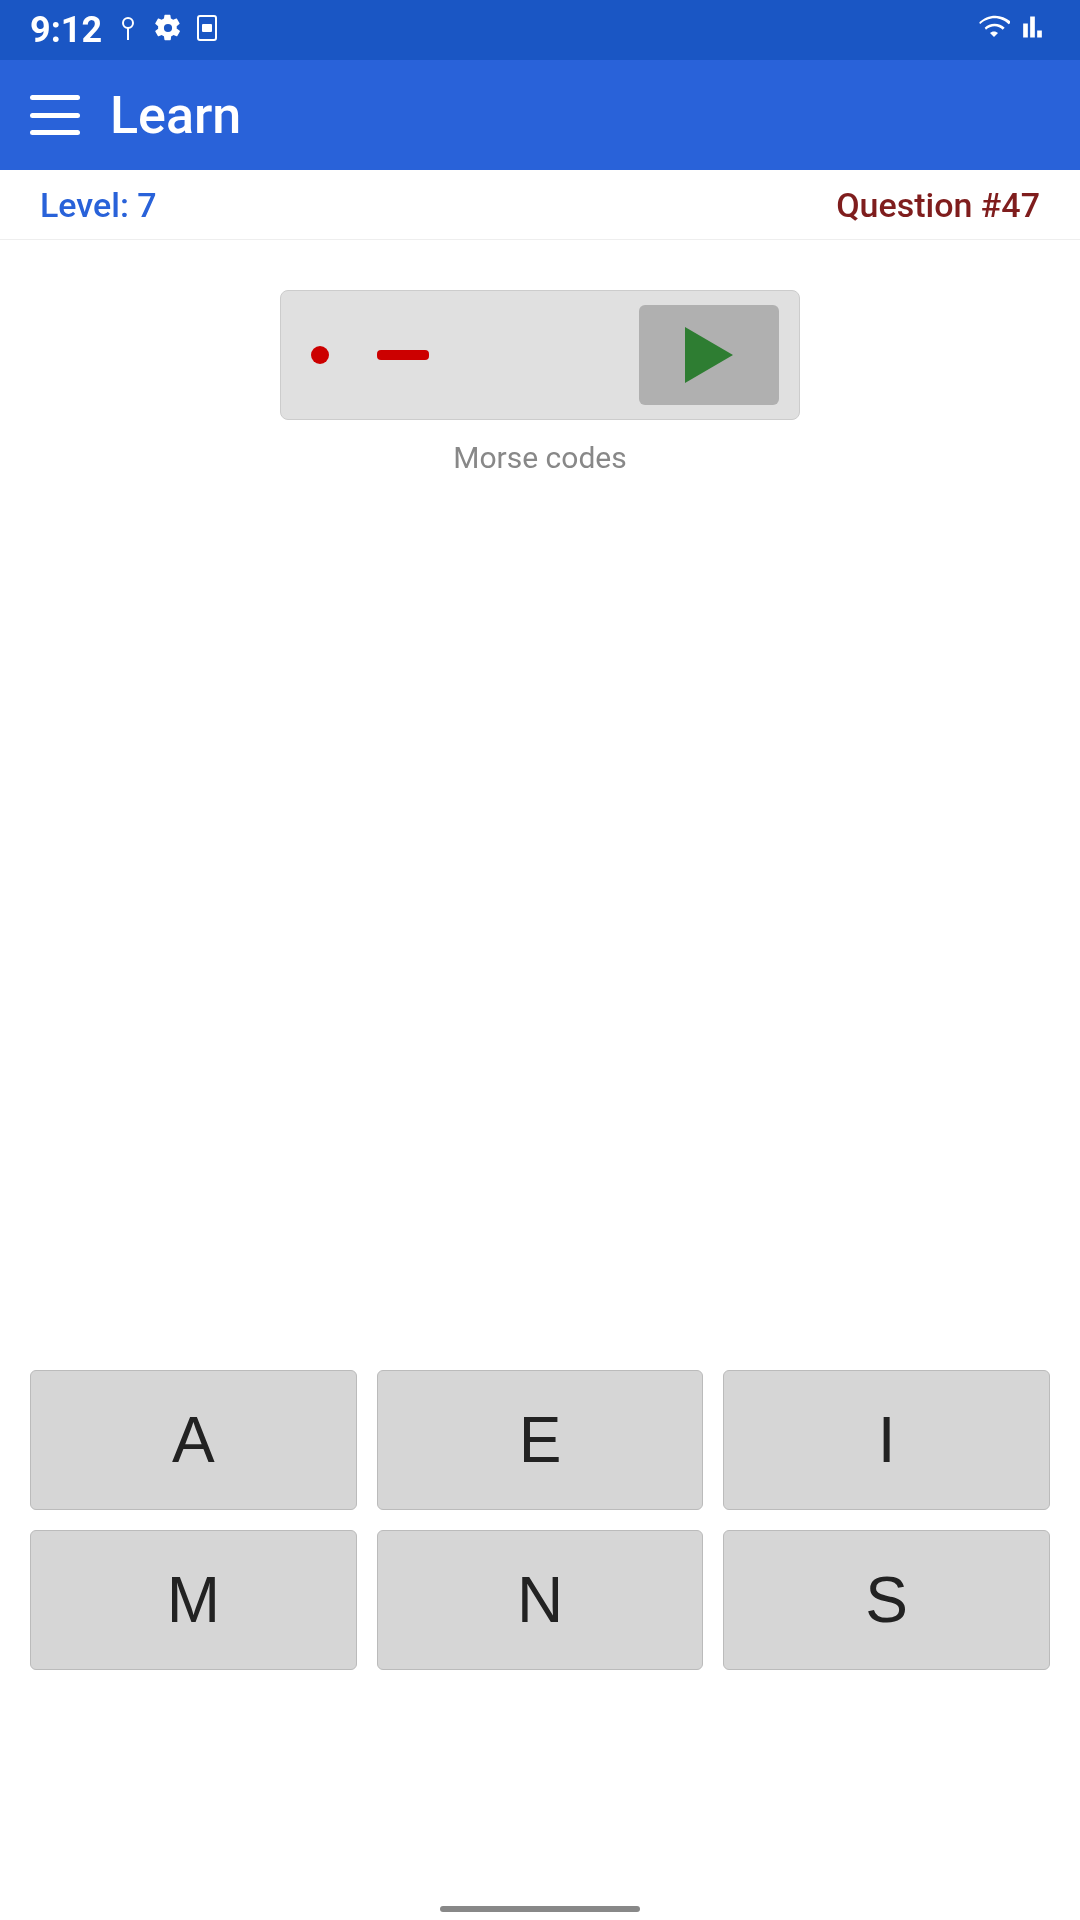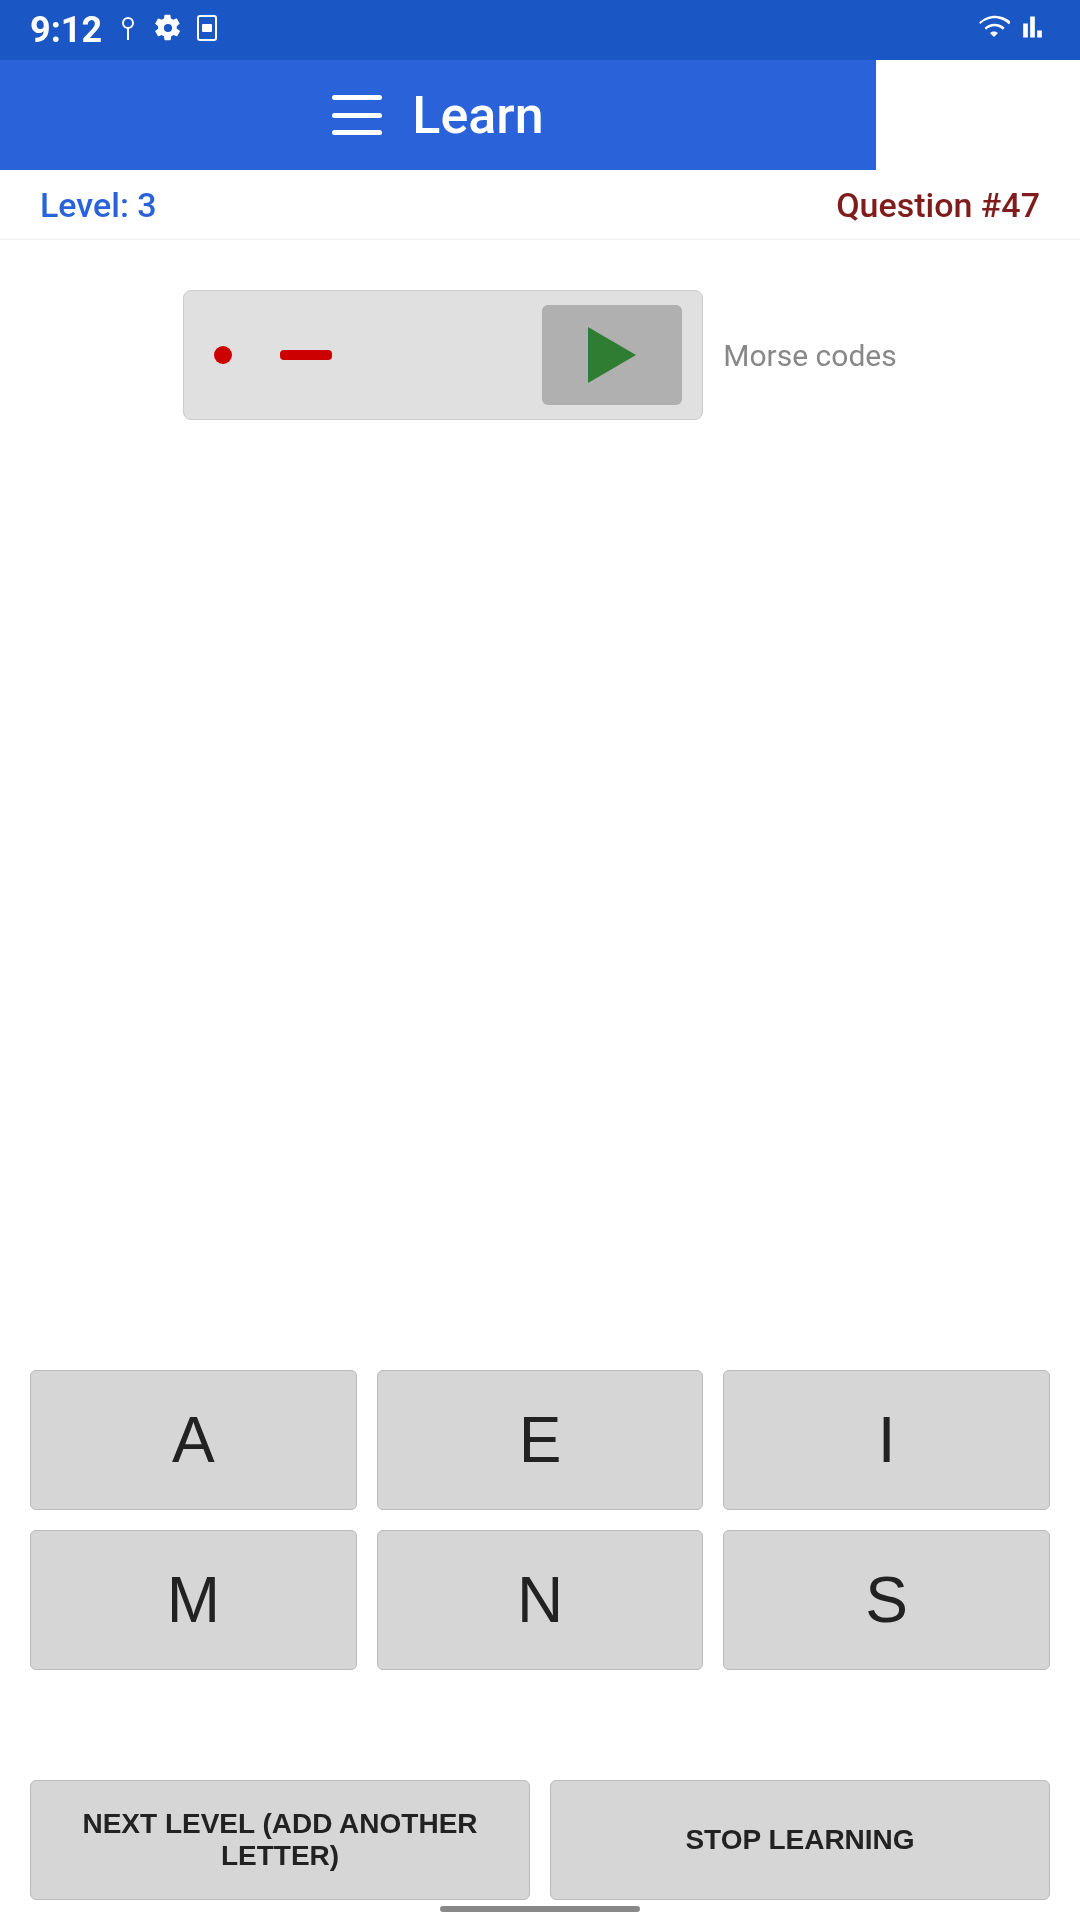--- a/index.html
+++ b/index.html
@@ -40,28 +40,27 @@
     .status-bar-right {
       display: flex;
       align-items: center;
       gap: 12px;
       color: white;
       font-size: 26px;
     }
 
     
     .top-bar {
-      width: 876px;
+      width: 1080px;
       height: 110px;
       background: #2962d9;
       display: flex;
       align-items: center;
       padding: 0 30px;
       gap: 30px;
-      justify-content: center;
     }
 
     .hamburger-icon {
       width: 50px;
       height: 40px;
       display: flex;
       flex-direction: column;
       justify-content: space-between;
       cursor: pointer;
     }
@@ -111,20 +110,21 @@
       display: flex;
       flex-direction: column;
       align-items: center;
       padding-top: 50px;
       position: relative;
     }
 
     
     .morse-player-container {
       display: flex;
+      flex-direction: column;
       align-items: center;
       gap: 20px;
     }
 
     .morse-player {
       width: 520px;
       height: 130px;
       background: #e0e0e0;
       border-radius: 8px;
       display: flex;
@@ -295,21 +295,21 @@
 <div class="top-bar">
   <div class="hamburger-icon">
     <span></span>
     <span></span>
     <span></span>
   </div>
   <span class="app-title">Learn</span>
 </div>
 
 <div class="sub-header">
-  <span class="level-label">Level: 3</span>
+  <span class="level-label">Level: 7</span>
   <span class="question-label">Question #47</span>
 </div>
 
 <div class="main-content">
 
   <div class="morse-player-container">
     <div class="morse-player">
       <div class="morse-symbols">
         <span class="morse-dot"></span>
         <span style="display:inline-block; width:16px;"></span>
@@ -328,19 +328,15 @@
       <button class="answer-btn">E</button>
       <button class="answer-btn">I</button>
     </div>
     <div class="button-row">
       <button class="answer-btn">M</button>
       <button class="answer-btn">N</button>
       <button class="answer-btn">S</button>
     </div>
   </div>
 
-  <div class="bottom-actions">
-    <button class="action-btn">NEXT LEVEL (ADD ANOTHER LETTER)</button>
-    <button class="action-btn">STOP LEARNING</button>
-  </div>
 
   <div class="home-indicator"></div>
 </div>
 
 </body></html>

